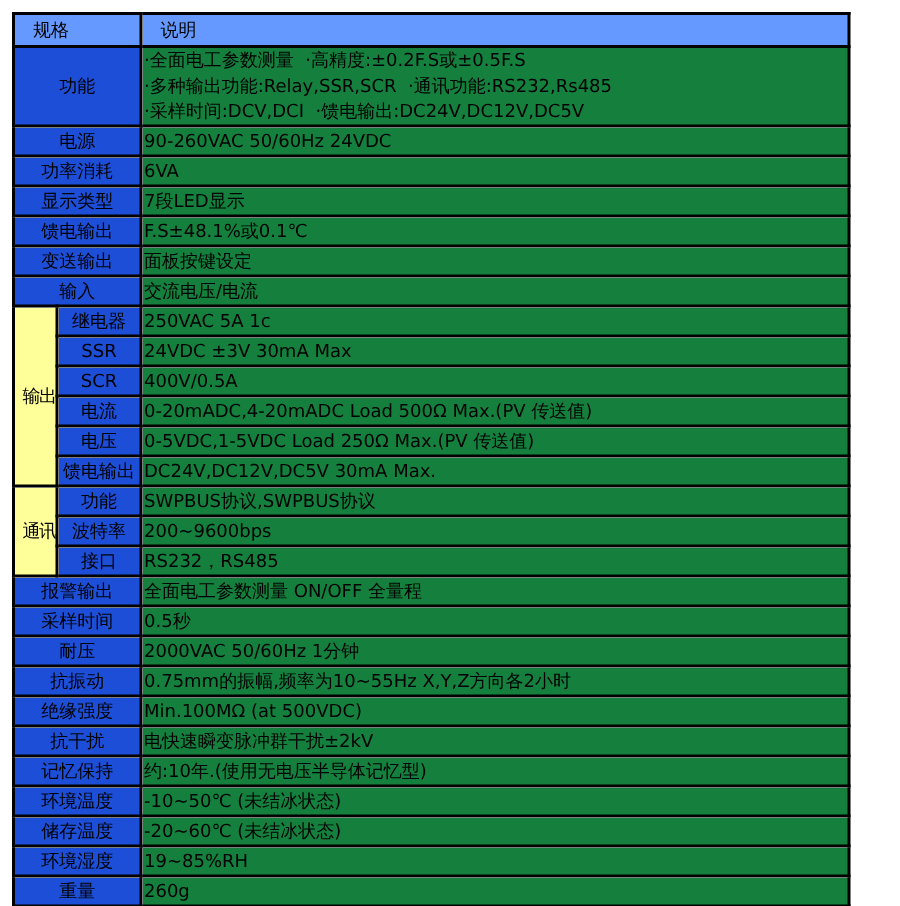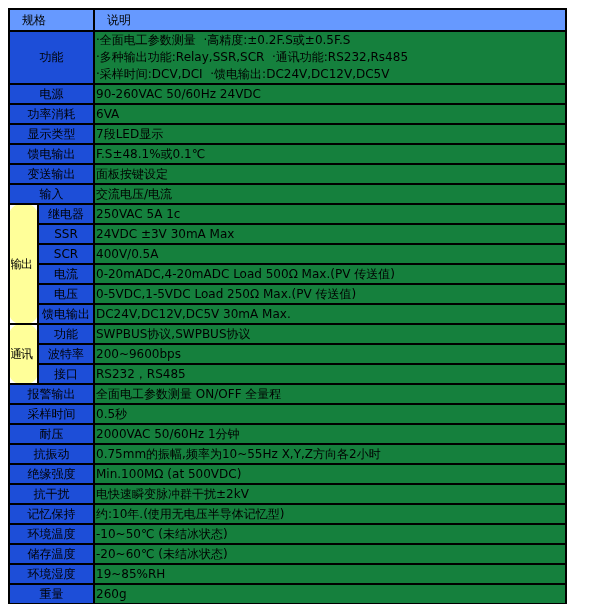--- a/index.html
+++ b/index.html
@@ -33,23 +33,22 @@
     text-align: left;
     height: 20px;
     padding-left: 12px;
   }
   td.lbl {
     background: #1d4ed8;
     text-align: center;
   }
   td.grp {
     background: #FFFF99;
-    text-align: left;
+    text-align: right;
     letter-spacing: -1px;
-    border-radius: 12px;
   }
   td.val {
     background: #15803d;
     text-align: left;
     padding-left: 1px;
     margin-left: 24px;
   }
   td.multi {
     height: 51px;
     padding-left: 1px;

